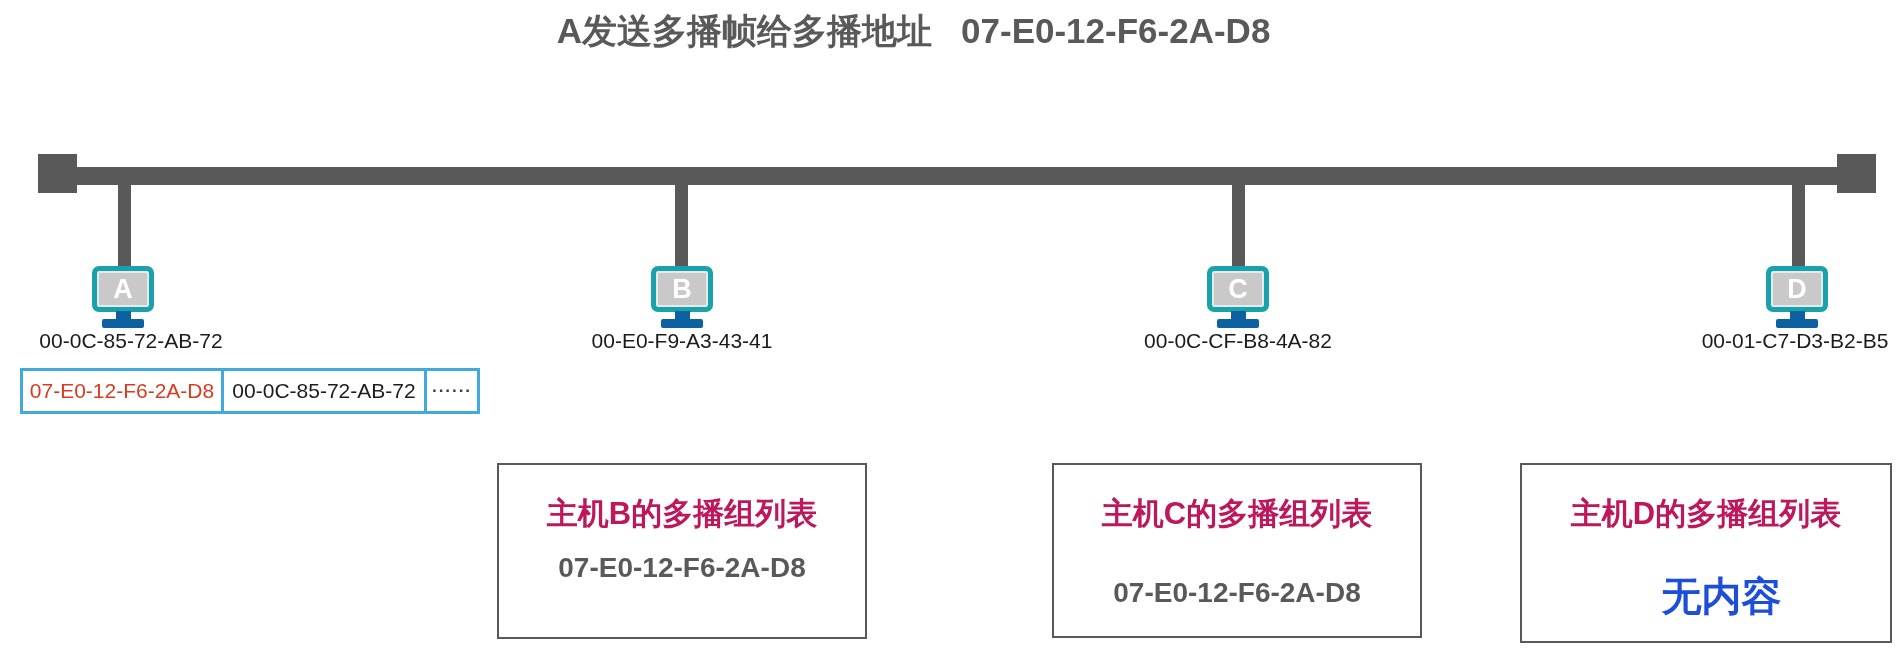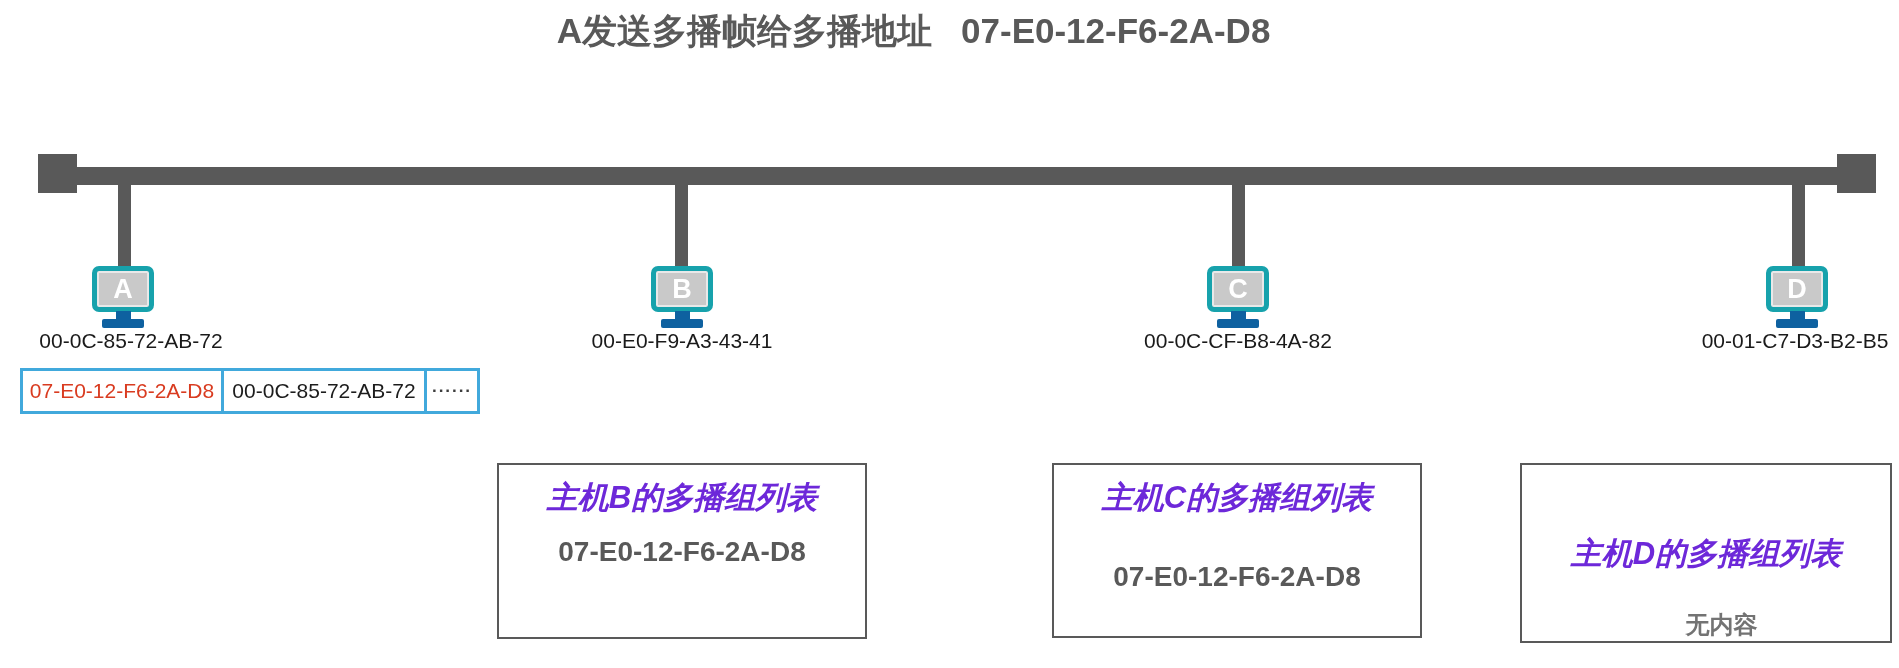--- a/index.html
+++ b/index.html
@@ -38,31 +38,31 @@
   }
   .frame-cell + .frame-cell { margin-left:-3px; }
   .frame-cell.dst { width:204px; color:#d93b20; }
   .frame-cell.src { width:206px; }
   .frame-cell.rest { width:56px; font-weight:bold; color:#3d3d3d; font-size:17px; letter-spacing:1px; }
   .list-box {
     position:absolute; top:463px; border:2.5px solid #595959; background:#ffffff;
     box-sizing:border-box; display:flex; flex-direction:column; align-items:center;
   }
   .list-box .list-title {
-    margin-top:12px; font-size:31px; font-weight:bold; color:#6d28d9; white-space:nowrap;font-style:italic;
+    margin-top:28px; font-size:31px; font-weight:bold; color:#be185d; white-space:nowrap;
   }
   .list-box .list-entry {
     margin-top:17px; font-size:28px; font-weight:bold; color:#595959; white-space:nowrap;
   }
   .list-box .empty-entry {
-    margin-top:34px; font-size:24px; font-weight:bold; color:#737373;margin-left:31px;
+    margin-top:34px; font-size:40px; font-weight:bold; color:#1d4ed8;margin-left:31px;
   }
   .box-b { left:497px; width:370px; height:176px; }
   .box-c { left:1052px; width:370px; height:175px;gap:25px; }
-  .box-d { left:1520px; width:372px; height:180px;justify-content:flex-end; }
+  .box-d { left:1520px; width:372px; height:180px; }
 </style>
 </head>
 <body>
 
 <div class="canvas">
 
   <div class="title">A发送多播帧给多播地址   07-E0-12-F6-2A-D8</div>
 
   <div class="bus"></div>
   <div class="terminator left"></div>

